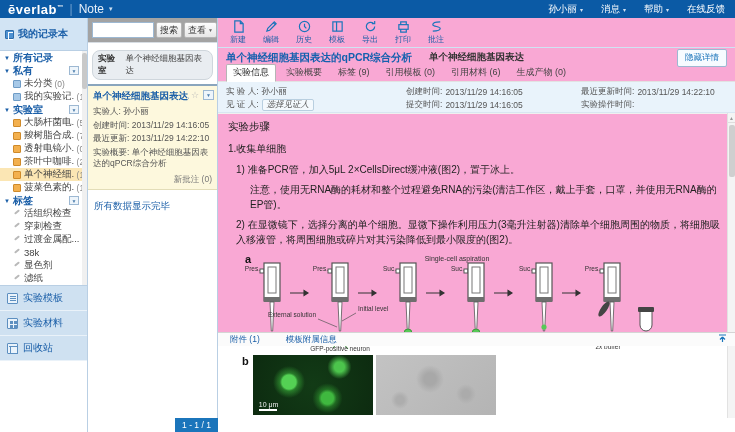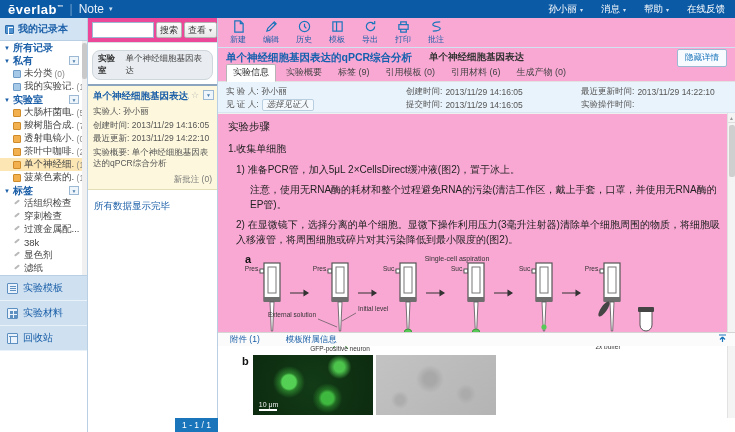--- a/index.html
+++ b/index.html
@@ -12,21 +12,21 @@
   .logo-tm { font-size:6px; vertical-align:super; }
   .logo-divider { margin:0 6px; color:#6f9fce; font-size:12px; }
   .product { font-size:12px; font-weight:normal; color:#e8f1fa; }
   .top-chevron { font-size:7px; margin-left:5px; color:#cfe0f1; }
   .topmenu { margin-left:auto; display:flex; align-items:center; gap:18px; margin-right:10px; font-size:9.5px; }
   .topmenu-item { display:flex; align-items:center; gap:3px; cursor:pointer; }
   .topmenu-item .car { font-size:6px; color:#cfe0f1; }
 
   
   .sidebar { position:absolute; left:0; top:18px; width:88px; height:414px; background:#fff; border-right:1px solid #b9cfe4; }
-  .sb-header { height:23px; background:#d2e4f4; color:#1b5fa8; font-weight:bold; display:flex; align-items:center; gap:4px; padding-left:5px; border-bottom:1px solid #b9cfe4; font-size:10px; }
+  .sb-header { height:33px; background:#d2e4f4; color:#1b5fa8; font-weight:bold; display:flex; align-items:center; gap:4px; padding-left:5px; border-bottom:1px solid #b9cfe4; font-size:10px; }
   .nb-icon { width:9px; height:9px; background:#4f92d2; border:1px solid #2f6daa; border-radius:1px; position:relative; }
   .nb-icon:before { content:""; position:absolute; left:2px; top:1px; width:4px; height:6px; border-left:1px solid #fff; border-top:1px solid #fff; border-bottom:1px solid #fff; }
   .sb-tree { position:relative; height:234px; overflow:hidden; }
   .sb-row { height:13px; display:flex; align-items:center; padding-left:4px; cursor:pointer; }
   .sb-sec { color:#1b5fa8; font-weight:bold; }
   .sb-sec .tri { font-size:6px; color:#1b5fa8; margin-right:3px; }
   .sb-sec .ddbox { margin-left:auto; margin-right:8px; width:10px; height:9px; border:1px solid #9db8d2; background:#eef5fb; font-size:5px; color:#4f7fae; display:flex; align-items:center; justify-content:center; }
   .sb-item { padding-left:13px; color:#444; }
   .sb-item .count { color:#888; margin-left:2px; font-size:8.5px; }
   .sb-item.selected { background:linear-gradient(#fdf0cd,#f9ddA0); background:#fbe6b4; }
@@ -41,21 +41,21 @@
   .sb-nav { border-top:1px solid #b9cfe4; }
   .sb-nav-row { height:25px; background:#cfe1f1; border-bottom:1px solid #eaf2f9; color:#1b5fa8; display:flex; align-items:center; gap:5px; padding-left:7px; font-size:10px; cursor:pointer; }
   .sbn-icon { width:11px; height:11px; border:1px solid #5d8fc0; background:#eaf3fb; position:relative; border-radius:1px; }
   .sbn-icon.lines:before { content:""; position:absolute; left:2px; top:2px; width:6px; height:1px; background:#5d8fc0; box-shadow:0 2px 0 #5d8fc0,0 4px 0 #5d8fc0; }
   .sbn-icon.grid:before { content:""; position:absolute; left:2px; top:2px; width:3px; height:3px; background:#5d8fc0; box-shadow:4px 0 0 #5d8fc0,0 4px 0 #5d8fc0,4px 4px 0 #5d8fc0; }
   .sbn-icon.trash:before { content:""; position:absolute; left:2px; top:3px; width:6px; height:6px; border:1px solid #5d8fc0; border-top:none; }
   .sbn-icon.trash:after { content:""; position:absolute; left:1px; top:2px; width:8px; height:1px; background:#5d8fc0; }
 
   
   .listpane { position:absolute; left:88px; top:18px; width:130px; height:414px; background:#fff; border-right:1px solid #b9cfe4; }
-  .search-row { display:flex; align-items:center; padding:4px 3px 4px 4px; gap:2px; border-bottom:1px solid #d7dde3; background:#ec4899; }
+  .search-row { display:flex; align-items:center; padding:4px 3px 4px 4px; gap:2px; border-bottom:1px solid #d7dde3; background:#a3a3a3; }
   .search-input { width:62px; height:16px; border:1px solid #9db8d2; background:#fff; font-size:9px; padding:0 2px; }
   .btn-mini { height:16px; font-size:9px; color:#333; background:linear-gradient(#fdfdfd,#e8e8e8); border:1px solid #b5b5b5; padding:0 3px; display:flex; align-items:center; gap:2px; cursor:pointer; border-radius:2px; white-space:nowrap; }
   .btn-mini .car { font-size:5px; color:#666; }
   .chip-row { padding:7px 4px 4px 4px; }
   .chip { display:inline-flex; gap:3px; background:#e9edf1; border:1px solid #cfd6dc; border-radius:8px; padding:2px 5px; font-size:8.5px; color:#444; align-items:center; }
   .chip b { color:#333; }
   .card { background:#fdf8dd; border-top:2px solid #8aa5bd; border-bottom:1px solid #e3ddb8; padding:4px 5px 3px 5px; position:relative; }
   .card-title { color:#1b5fa8; font-weight:bold; font-size:9.5px; width:96px; white-space:nowrap; overflow:hidden; }
   .card-star { position:absolute; right:18px; top:4px; color:#b9b9b9; font-size:9px; }
   .card-dd { position:absolute; right:3px; top:4px; width:11px; height:10px; border:1px solid #9db8d2; background:#eef5fb; font-size:5px; color:#4f7fae; display:flex; align-items:center; justify-content:center; cursor:pointer; }

